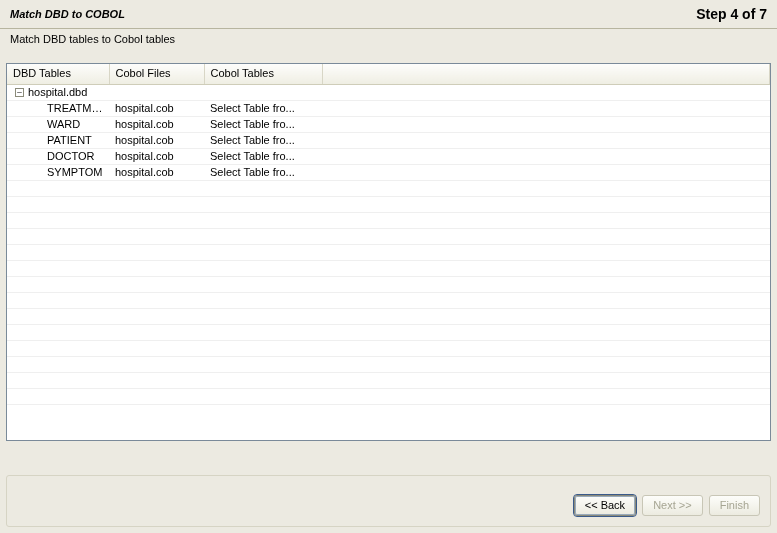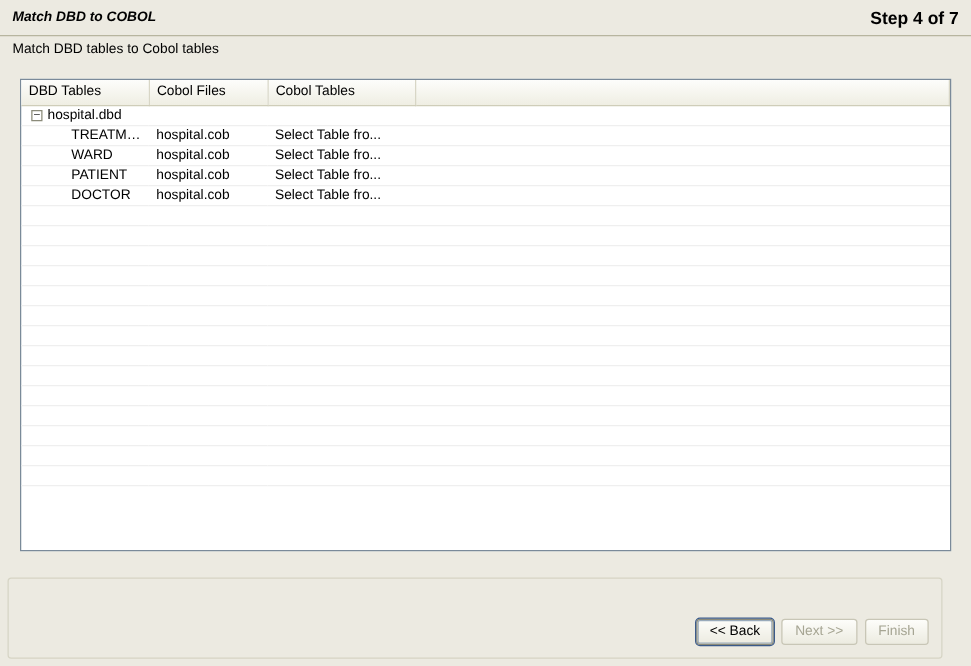--- a/index.html
+++ b/index.html
@@ -30,21 +30,21 @@
   }
   .titlebar-right {
     font-weight: bold;
     font-size: 14px;
   }
   .subtitle {
     padding: 4px 10px 18px 10px;
     font-size: 11px;
   }
   .table-area {
-    margin: 0 16px;
+    margin: 0 6px;
     border: 1px solid #7a8a99;
     background: #fff;
     height: 378px;
     overflow: hidden;
   }
   .grid {
     width: 100%;
     border-collapse: collapse;
     table-layout: fixed;
   }
@@ -92,22 +92,22 @@
     line-height: 7px;
     color: #555;
     cursor: pointer;
     font-family: monospace;
   }
   .tree-child {
     padding-left: 34px;
   }
   .footer-panel {
     position: absolute;
-    left: 6px; right: 23px; bottom: 6px;
-    height: 65px;
+    left: 6px; right: 6px; bottom: 6px;
+    height: 52px;
     border: 1px solid #d6d4c4;
     border-radius: 3px;
     background: #eceae1;
   }
   .button-row {
     position: absolute;
     right: 10px; bottom: 10px;
     display: flex;
     gap: 6px;
   }
@@ -190,20 +190,26 @@
             <td>Select Table fro...</td>
             <td></td>
           </tr>
           <tr>
             <td><span class="tree-child">DOCTOR</span></td>
             <td>hospital.cob</td>
             <td>Select Table fro...</td>
             <td></td>
           </tr>
           <tr>
+            <td><span class="tree-child">SYMPTOM</span></td>
+            <td>hospital.cob</td>
+            <td>Select Table fro...</td>
+            <td></td>
+          </tr>
+          <tr>
             <td></td>
             <td></td>
             <td></td>
             <td></td>
           </tr>
           <tr>
             <td></td>
             <td></td>
             <td></td>
             <td></td>

